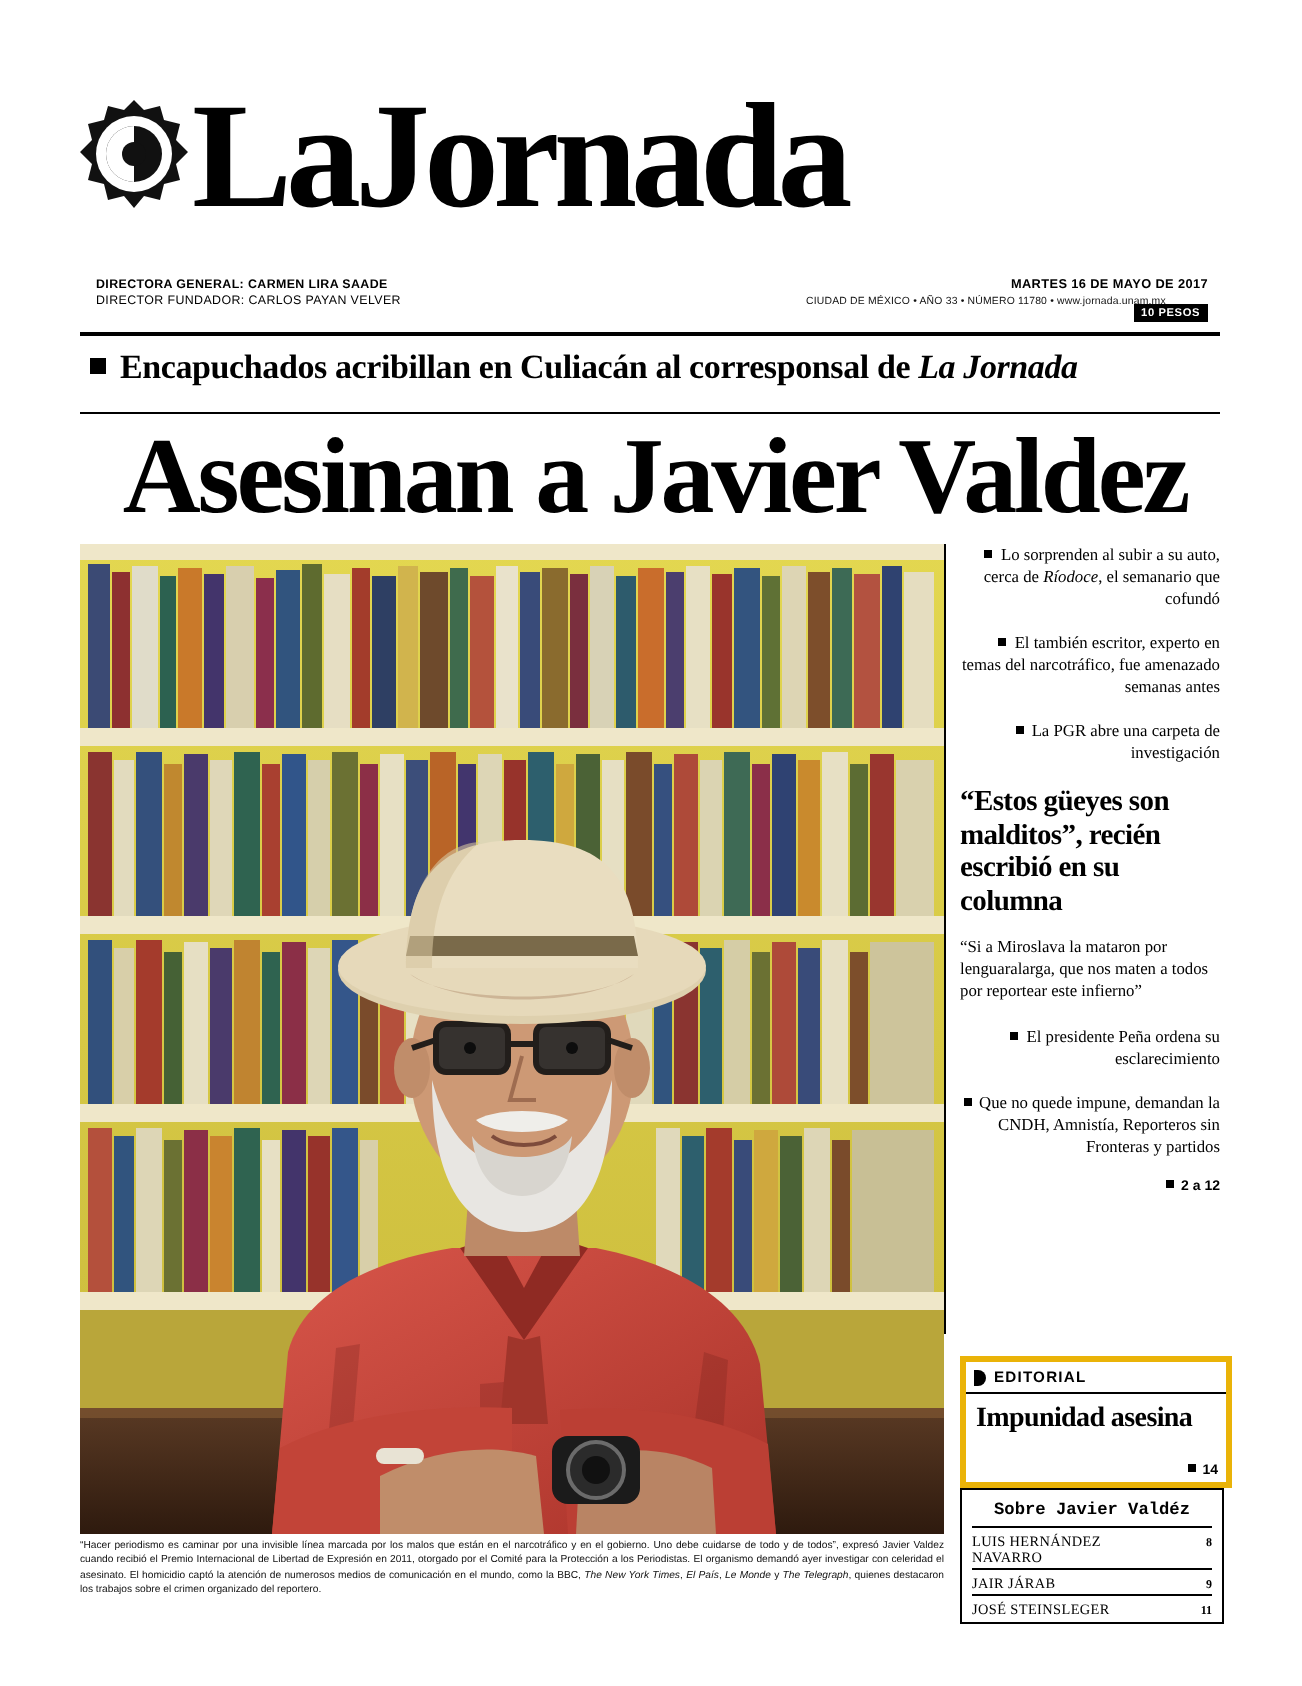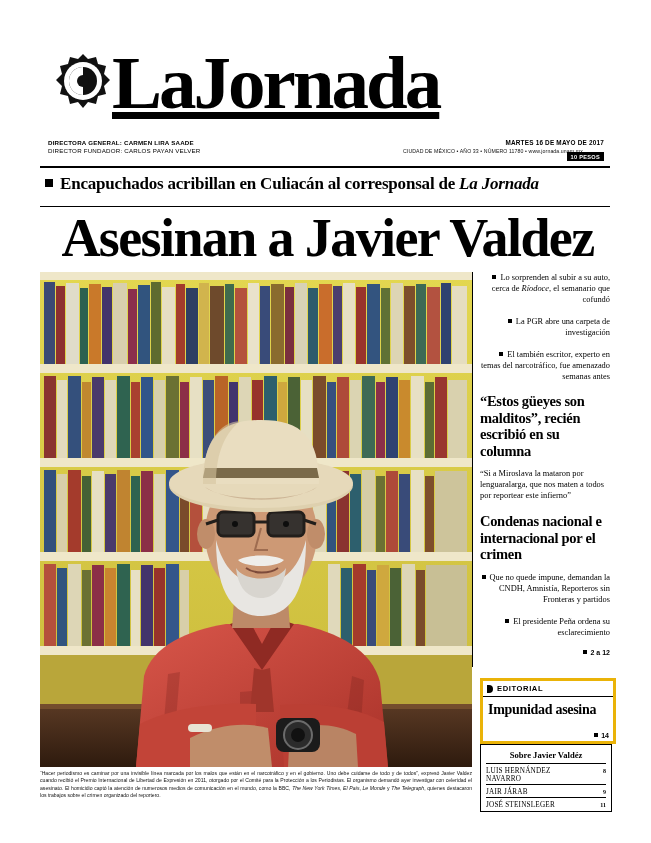--- a/index.html
+++ b/index.html
@@ -4,21 +4,21 @@
 <style>
   html,body{margin:0;padding:0;}
   body{
     width:651px;height:843px;background:#ffffff;
     font-family:"Liberation Serif", serif;
     color:#000;overflow:hidden;
   }
   .page{position:relative;width:651px;height:843px;}
 
   
-  .masthead{position:absolute;left:52px;top:48px;width:570px;height:70px;display:flex;align-items:center;text-decoration:underline;}
+  .masthead{position:absolute;left:36px;top:48px;width:570px;height:70px;display:flex;align-items:flex-start;}
   .logo-mark{width:62px;height:62px;flex:0 0 62px;position:relative;}
   .logo-mark svg{display:block;}
   .logo-text{
     font-family:"Liberation Serif", serif;
     font-weight:bold;font-size:75px;line-height:62px;letter-spacing:-3px;
     margin-left:-2px;
   }
 
   
   .credits{position:absolute;left:48px;top:139px;width:556px;height:22px;font-family:"Liberation Sans", sans-serif;}
@@ -65,21 +65,21 @@
   .edbox{position:absolute;left:480px;top:678px;width:130px;height:60px;border:3px solid #eab308;}
   .edbox .edhead{height:15px;border-bottom:1px solid #000;display:flex;align-items:center;
     font-family:"Liberation Sans", sans-serif;font-size:7.6px;font-weight:bold;letter-spacing:.6px;padding-left:4px;}
   .edhead .dot{width:6px;height:8px;background:#000;border-radius:0 5px 5px 0;margin-right:4px;}
   .edtitle{font-size:14px;font-weight:bold;line-height:15px;padding:5px 5px 0 5px;letter-spacing:-.3px;}
   .edpage{position:absolute;right:4px;bottom:2px;font-family:"Liberation Sans", sans-serif;font-size:7px;font-weight:bold;}
   .edpage .sq{display:inline-block;width:4px;height:4px;background:#000;margin-right:3px;vertical-align:1px;}
 
   
   .sobre{position:absolute;left:480px;top:744px;width:130px;height:66px;border:1px solid #000;}
-  .sobre h4{margin:0;padding:5px 0 3px 0;text-align:center;font-size:8.6px;font-weight:bold;font-family:Liberation Serif, serif;}
+  .sobre h4{margin:0;padding:5px 0 3px 0;text-align:center;font-size:8.6px;font-weight:bold;font-family:Liberation Mono, monospace;}
   .sobre .hr{height:1px;background:#000;margin:0 5px;}
   .srow{display:flex;justify-content:space-between;align-items:baseline;margin:0 5px;padding:2.5px 0 1.5px 0;
     border-bottom:1px solid #000;font-family:"Liberation Serif",serif;font-size:7.2px;gap:42px;}
   .srow:last-child{border-bottom:none;}
   .srow .nm{letter-spacing:.2px;}
   .srow .pg{font-size:6px;font-weight:bold;}
 </style>
 </head>
 <body>
 
@@ -361,41 +361,40 @@
   </div>
 
   <div class="rcol">
     <div class="vline"></div>
 
     <div class="bullet">
       <span class="sq"></span><span>Lo sorprenden al subir a su auto, cerca de </span><i>Ríodoce</i><span>, el semanario que cofundó</span>
     </div>
 
     <div class="bullet">
+      <span class="sq"></span><span>El también escritor, experto en temas del narcotráfico, fue amenazado semanas antes</span>
+    </div>
+
+    <div class="bullet">
       <span class="sq"></span><span>La PGR abre una carpeta de investigación</span>
-    </div>
-
-    <div class="bullet">
-      <span class="sq"></span><span>El también escritor, experto en temas del narcotráfico, fue amenazado semanas antes</span>
     </div>
 
     <div class="subhead">“Estos güeyes son malditos”, recién escribió en su columna</div>
 
     <div class="quote">
       <span class="sq"></span><span>“Si a Miroslava la mataron por lenguaralarga, que nos maten a todos por reportear este infierno”</span>
     </div>
 
-    <div class="subhead">Condenas nacional e internacional por el crimen</div>
+
+    <div class="bullet">
+      <span class="sq"></span><span>El presidente Peña ordena su esclarecimiento</span>
+    </div>
 
     <div class="bullet">
       <span class="sq"></span><span>Que no quede impune, demandan la CNDH, Amnistía, Reporteros sin Fronteras y partidos</span>
-    </div>
-
-    <div class="bullet">
-      <span class="sq"></span><span>El presidente Peña ordena su esclarecimiento</span>
     </div>
 
     <div class="pages">
       <span class="sq"></span><span>2 a 12</span>
     </div>
   </div>
 
   <div class="edbox">
     <div class="edhead">
       <span class="dot"></span>

